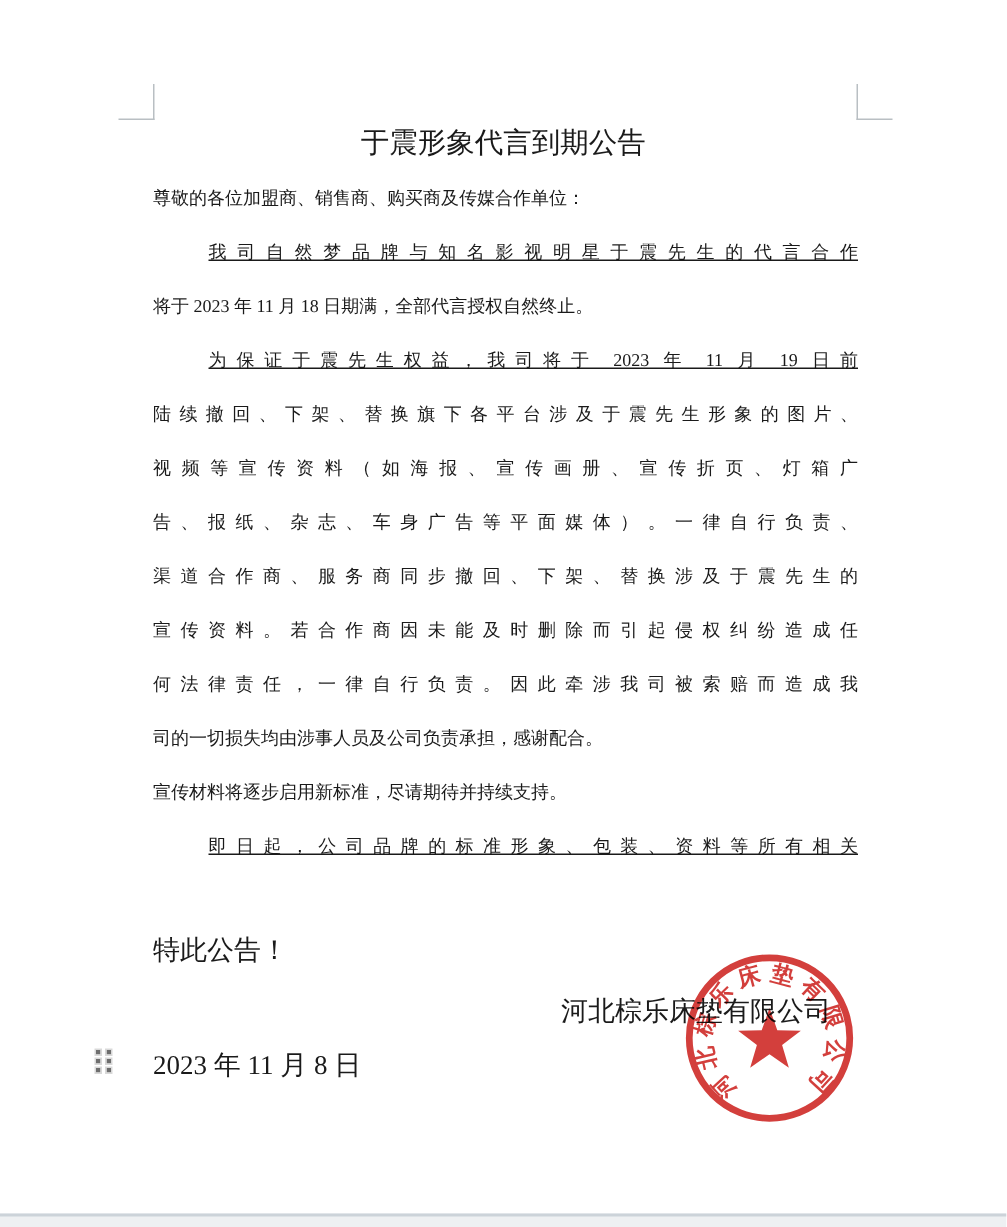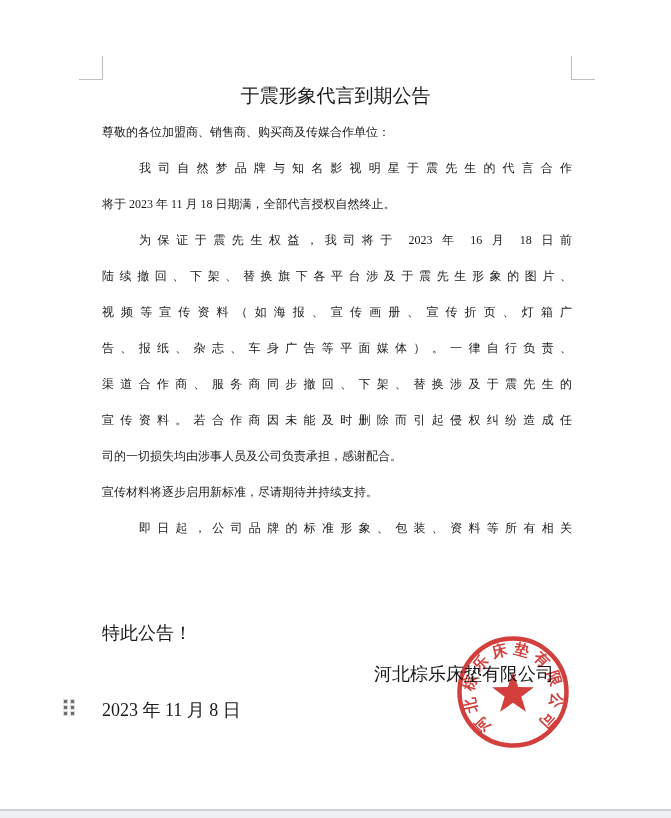--- a/index.html
+++ b/index.html
@@ -20,21 +20,21 @@
     position:absolute;left:0;top:82px;width:671px;
     text-align:center;font-size:19px;line-height:28px;letter-spacing:0;
   }
 
   .body-text{
     position:absolute;left:102px;top:114px;width:470px;
     font-size:12px;line-height:36px;
   }
   .line{white-space:nowrap;}
   .just{text-align:justify;text-align-last:justify;white-space:normal;}
-  .indent{text-indent:37px;}
+  .indent{text-indent:37px;text-decoration:underline;}
 
   .closing{
     position:absolute;left:102px;top:615px;width:470px;
     font-size:18px;line-height:36px;
   }
   .sig-company{
     position:absolute;left:102px;top:656px;width:452px;
     font-size:18px;line-height:36px;text-align:right;
   }
   .sig-date{
@@ -72,26 +72,27 @@
 
   <div class="corner tl"></div>
   <div class="corner tr"></div>
 
   <div class="doc-title">于震形象代言到期公告</div>
 
   <div class="body-text">
     <div class="line">尊敬的各位加盟商、销售商、购买商及传媒合作单位：</div>
     <div class="line just indent">我司自然梦品牌与知名影视明星于震先生的代言合作</div>
     <div class="line">将于 2023 年 11 月 18 日期满，全部代言授权自然终止。</div>
-    <div class="line just indent">为保证于震先生权益，我司将于 2023 年 16 月 18 日前</div>
+    <div class="line just indent">为保证于震先生权益，我司将于 2023 年 11 月 19 日前</div>
     <div class="line just">陆续撤回、下架、替换旗下各平台涉及于震先生形象的图片、</div>
     <div class="line just">视频等宣传资料（如海报、宣传画册、宣传折页、灯箱广</div>
     <div class="line just">告、报纸、杂志、车身广告等平面媒体）。一律自行负责、</div>
     <div class="line just">渠道合作商、服务商同步撤回、下架、替换涉及于震先生的</div>
     <div class="line just">宣传资料。若合作商因未能及时删除而引起侵权纠纷造成任</div>
+    <div class="line just">何法律责任，一律自行负责。因此牵涉我司被索赔而造成我</div>
     <div class="line">司的一切损失均由涉事人员及公司负责承担，感谢配合。</div>
     <div class="line">宣传材料将逐步启用新标准，尽请期待并持续支持。</div>
     <div class="line just indent">即日起，公司品牌的标准形象、包装、资料等所有相关</div>
   </div>
 
   <div class="closing">特此公告！</div>
 
   <div class="sig-company">河北棕乐床垫有限公司</div>
   <div class="sig-date">2023 年 11 月 8 日</div>
 

